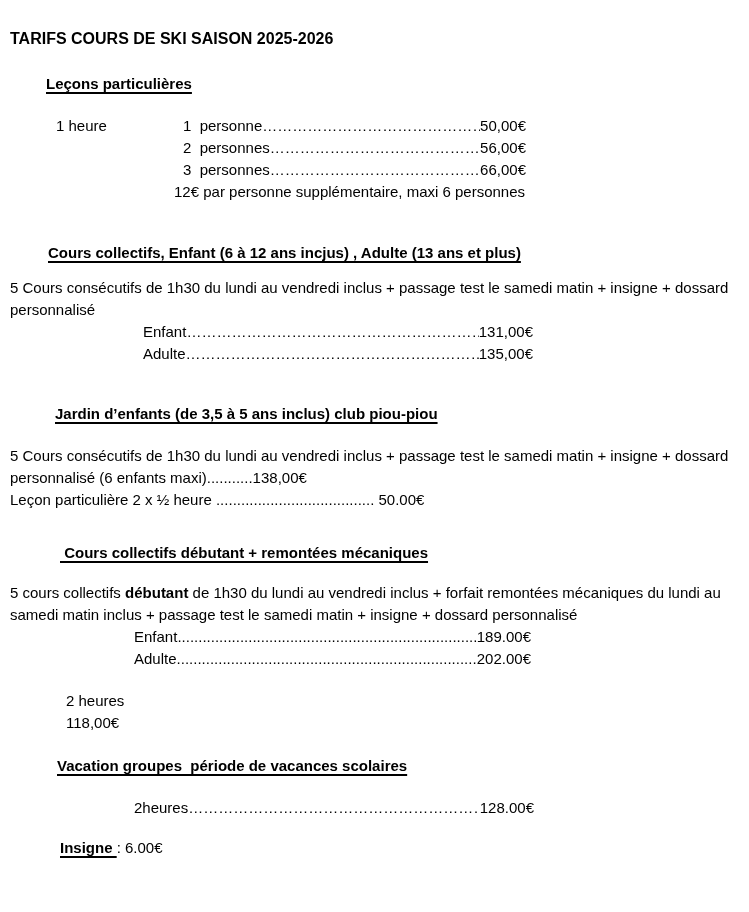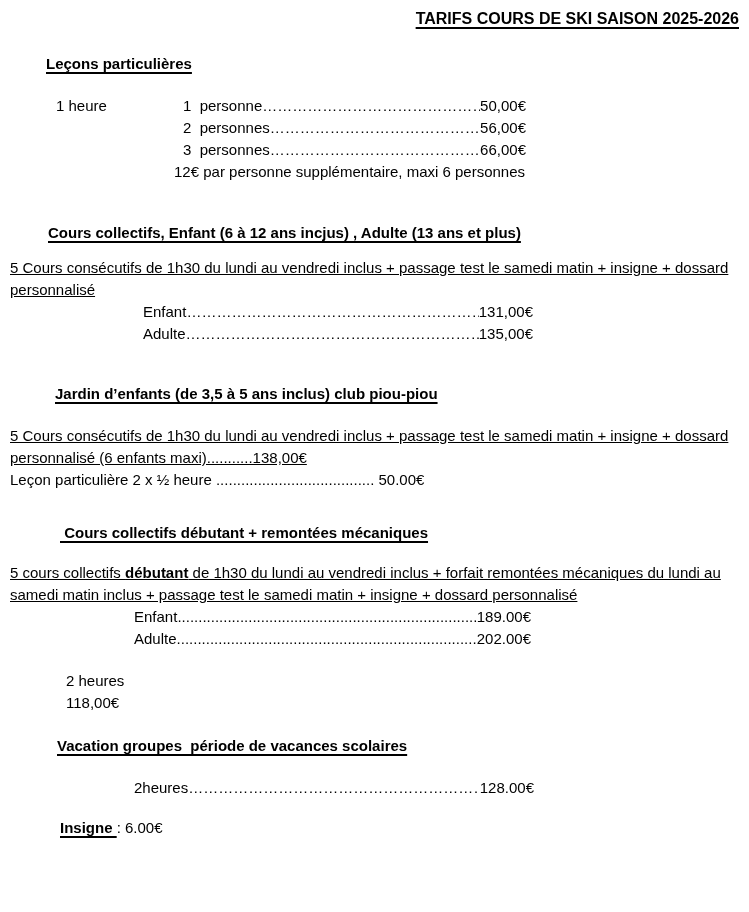--- a/index.html
+++ b/index.html
@@ -7,31 +7,32 @@
     position:relative;
     width:749px;height:912px;
     box-sizing:border-box;
     padding:8px 10px;
     background:#fff;color:#000;
     font-family:"Liberation Sans","DejaVu Sans",sans-serif;
     font-size:15px;line-height:22px;
     overflow:hidden;
   }
   .title{
-    text-align:right;font-weight:bold;font-size:16px;
-    text-decoration:underline;text-underline-offset:3px;text-decoration-thickness:2px;
+    text-align:left;font-weight:bold;font-size:16px;
+    text-underline-offset:3px;text-decoration-thickness:2px;
     white-space:pre;
+    margin-top:20px;
   }
   .heading{
     font-weight:bold;white-space:pre;
   }
   .heading > span{
     text-decoration:underline;text-underline-offset:3px;text-decoration-thickness:2px;
   }
-  .para{white-space:normal;text-decoration:underline;}
+  .para{white-space:normal;}
   .line{white-space:pre-wrap;}
   .row{display:flex;align-items:baseline;}
   .row .prefix{flex:0 0 127px;white-space:pre;}
   .row .label{flex:0 0 auto;white-space:pre;}
   .row .leader{flex:1 1 0;min-width:0;overflow:hidden;white-space:pre;}
   .row .price{flex:0 0 auto;white-space:pre;}
 
   
   .h-lessons{margin-left:36px;margin-top:23px;}
   .lessons-rows{margin-top:20px;margin-left:46px;width:470px;}

